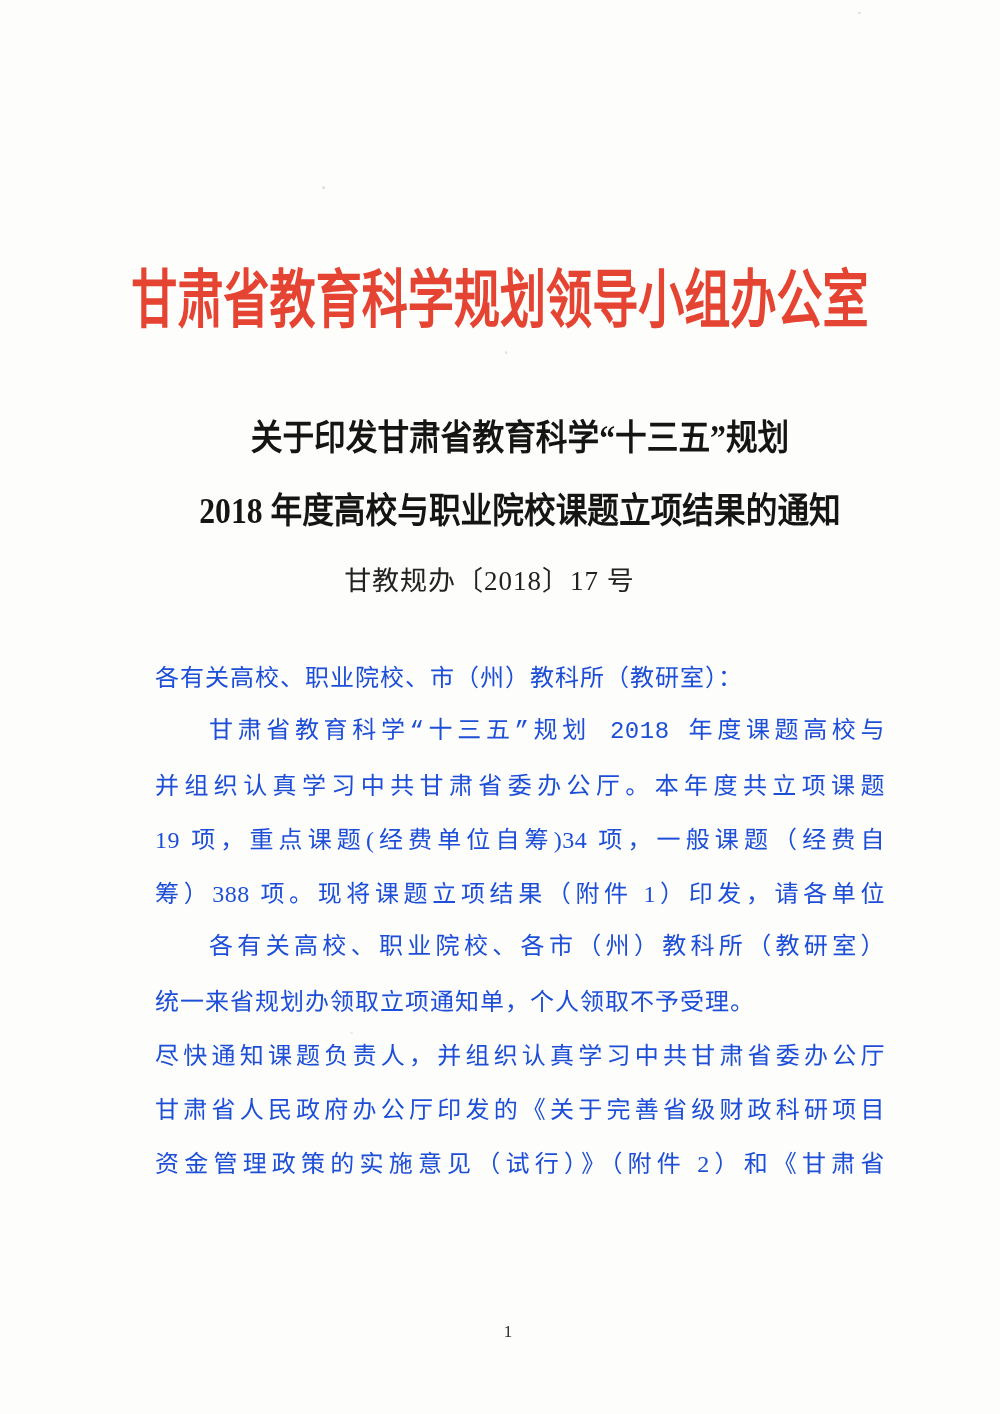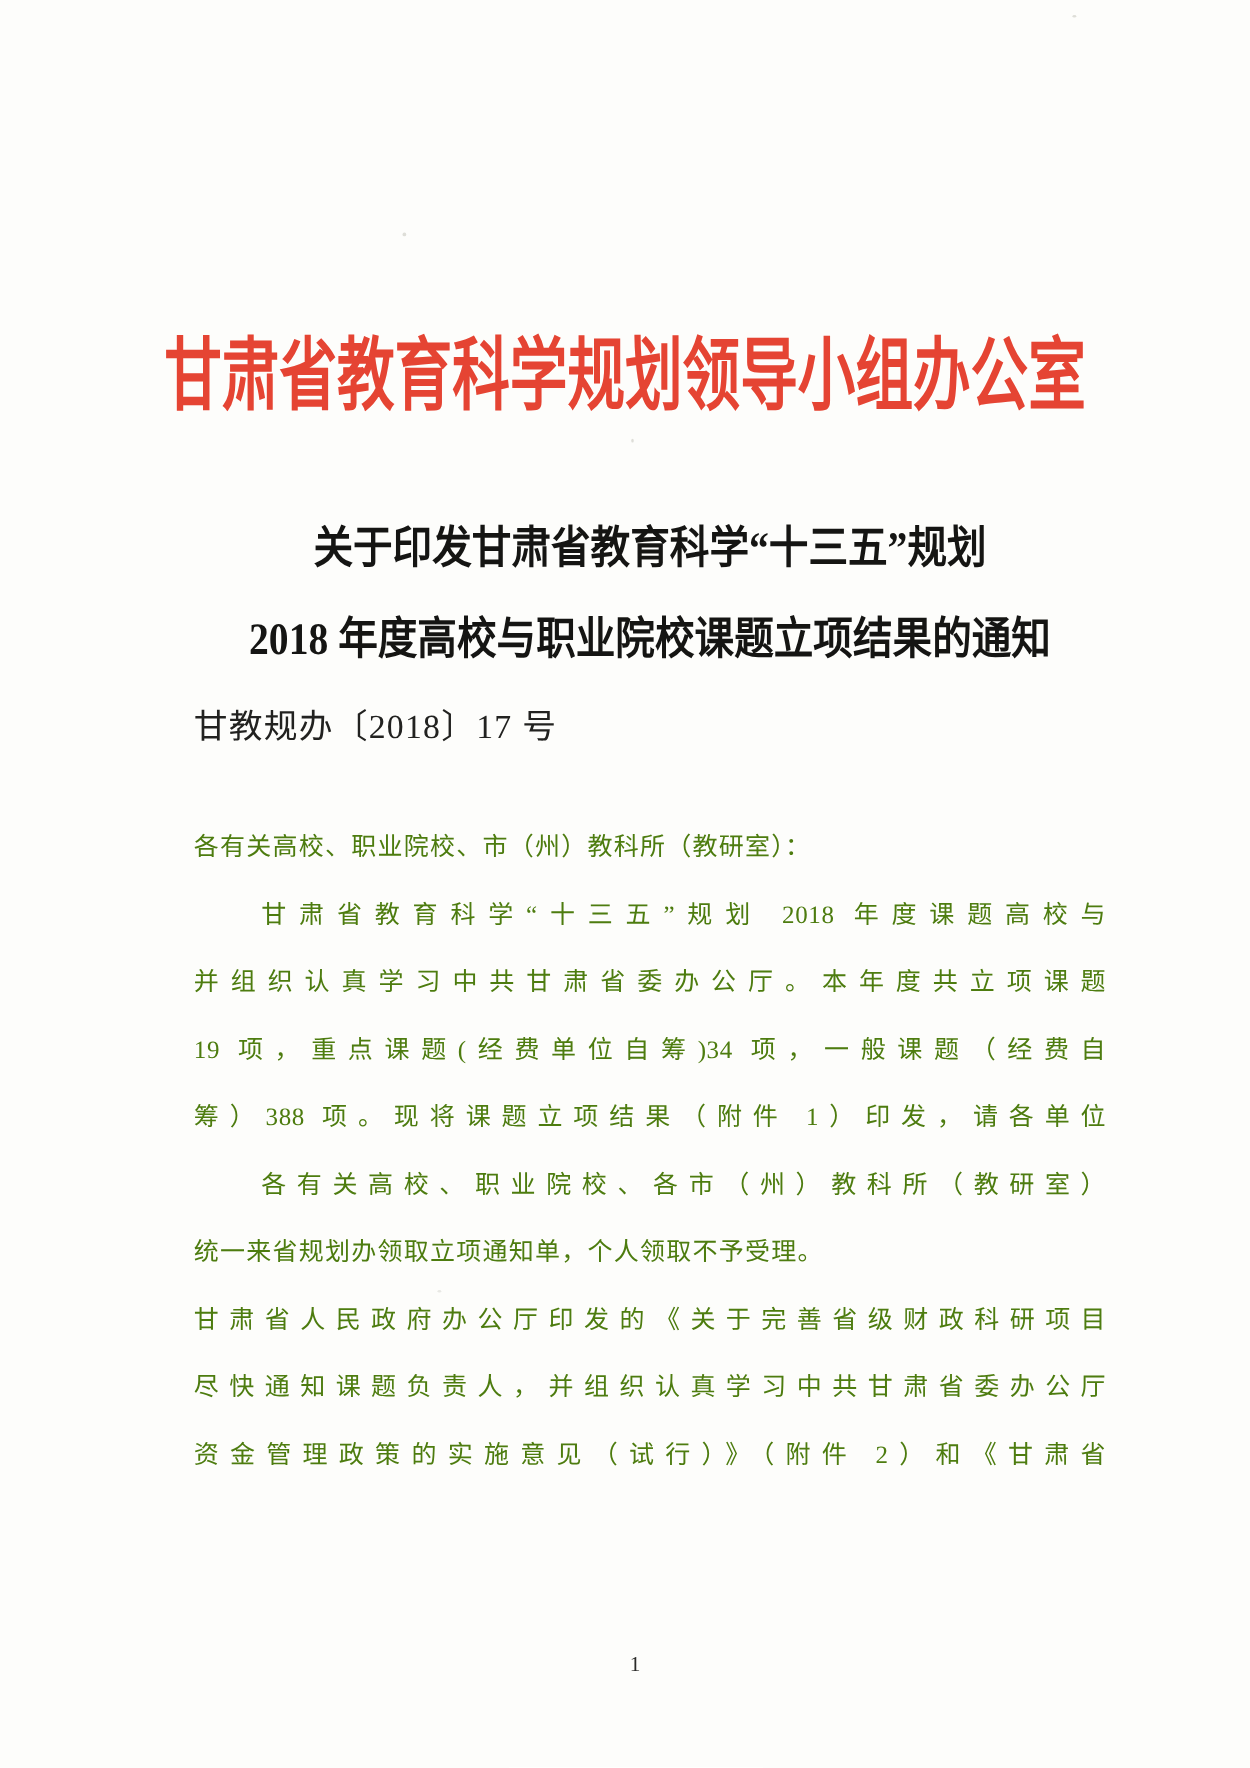--- a/index.html
+++ b/index.html
@@ -46,49 +46,49 @@
     transform-origin: 50% 50%;
   }
   .doc-title-line.l1 { top: 417px; }
   .doc-title-line.l2 { top: 490px; }
   
   .doc-number {
     position: absolute;
     top: 561px;
     left: 155px;
     width: 669px;
-    text-align: left;
+    text-align: center;
     font-size: 27px;
     line-height: 40px;
     letter-spacing: 1px;
     color: #222220;
   }
   
   .body-block {
     position: absolute;
     top: 651px;
     left: 155px;
     width: 730px;
-    font-size: 20px;
+    font-size: 24px;
     line-height: 54px;
-    color: #4d7c0f;
+    color: #1d4ed8;
   }
   .body-line {
     height: 54px;
     text-align: justify;
     text-align-last: justify;
     letter-spacing: 0.5px;
     white-space: nowrap;
   }
   .body-line.natural {
     text-align: left;
     text-align-last: left;
     letter-spacing: 1px;
   }
-  .body-line.indent { text-indent: 54px; }
+  .body-line.indent { text-indent: 54px; font-family: Liberation Mono, monospace; }
   
   .page-number {
     position: absolute;
     top: 1322px;
     left: 0;
     width: 1016px;
     text-align: center;
     font-size: 17px;
     line-height: 20px;
     color: #2a2a28;
@@ -121,22 +121,22 @@
   <div class="body-block">
     <div class="body-line natural">各有关高校、职业院校、市（州）教科所（教研室）：</div>
 
     <div class="body-line indent">甘肃省教育科学“十三五”规划 2018 年度课题高校与</div>
     <div class="body-line">并组织认真学习中共甘肃省委办公厅。本年度共立项课题</div>
     <div class="body-line">19 项，重点课题(经费单位自筹)34 项，一般课题（经费自</div>
     <div class="body-line">筹）388 项。现将课题立项结果（附件 1）印发，请各单位</div>
     <div class="body-line indent">各有关高校、职业院校、各市（州）教科所（教研室）</div>
 
     <div class="body-line natural">统一来省规划办领取立项通知单，个人领取不予受理。</div>
+    <div class="body-line">尽快通知课题负责人，并组织认真学习中共甘肃省委办公厅</div>
     <div class="body-line">甘肃省人民政府办公厅印发的《关于完善省级财政科研项目</div>
-    <div class="body-line">尽快通知课题负责人，并组织认真学习中共甘肃省委办公厅</div>
     <div class="body-line">资金管理政策的实施意见（试行）》（附件 2）和《甘肃省</div>
   </div>
 
   <div class="page-number">1</div>
 
   <div class="speck s1"></div>
   <div class="speck s2"></div>
   <div class="speck s3"></div>
   <div class="speck s4"></div>
 

